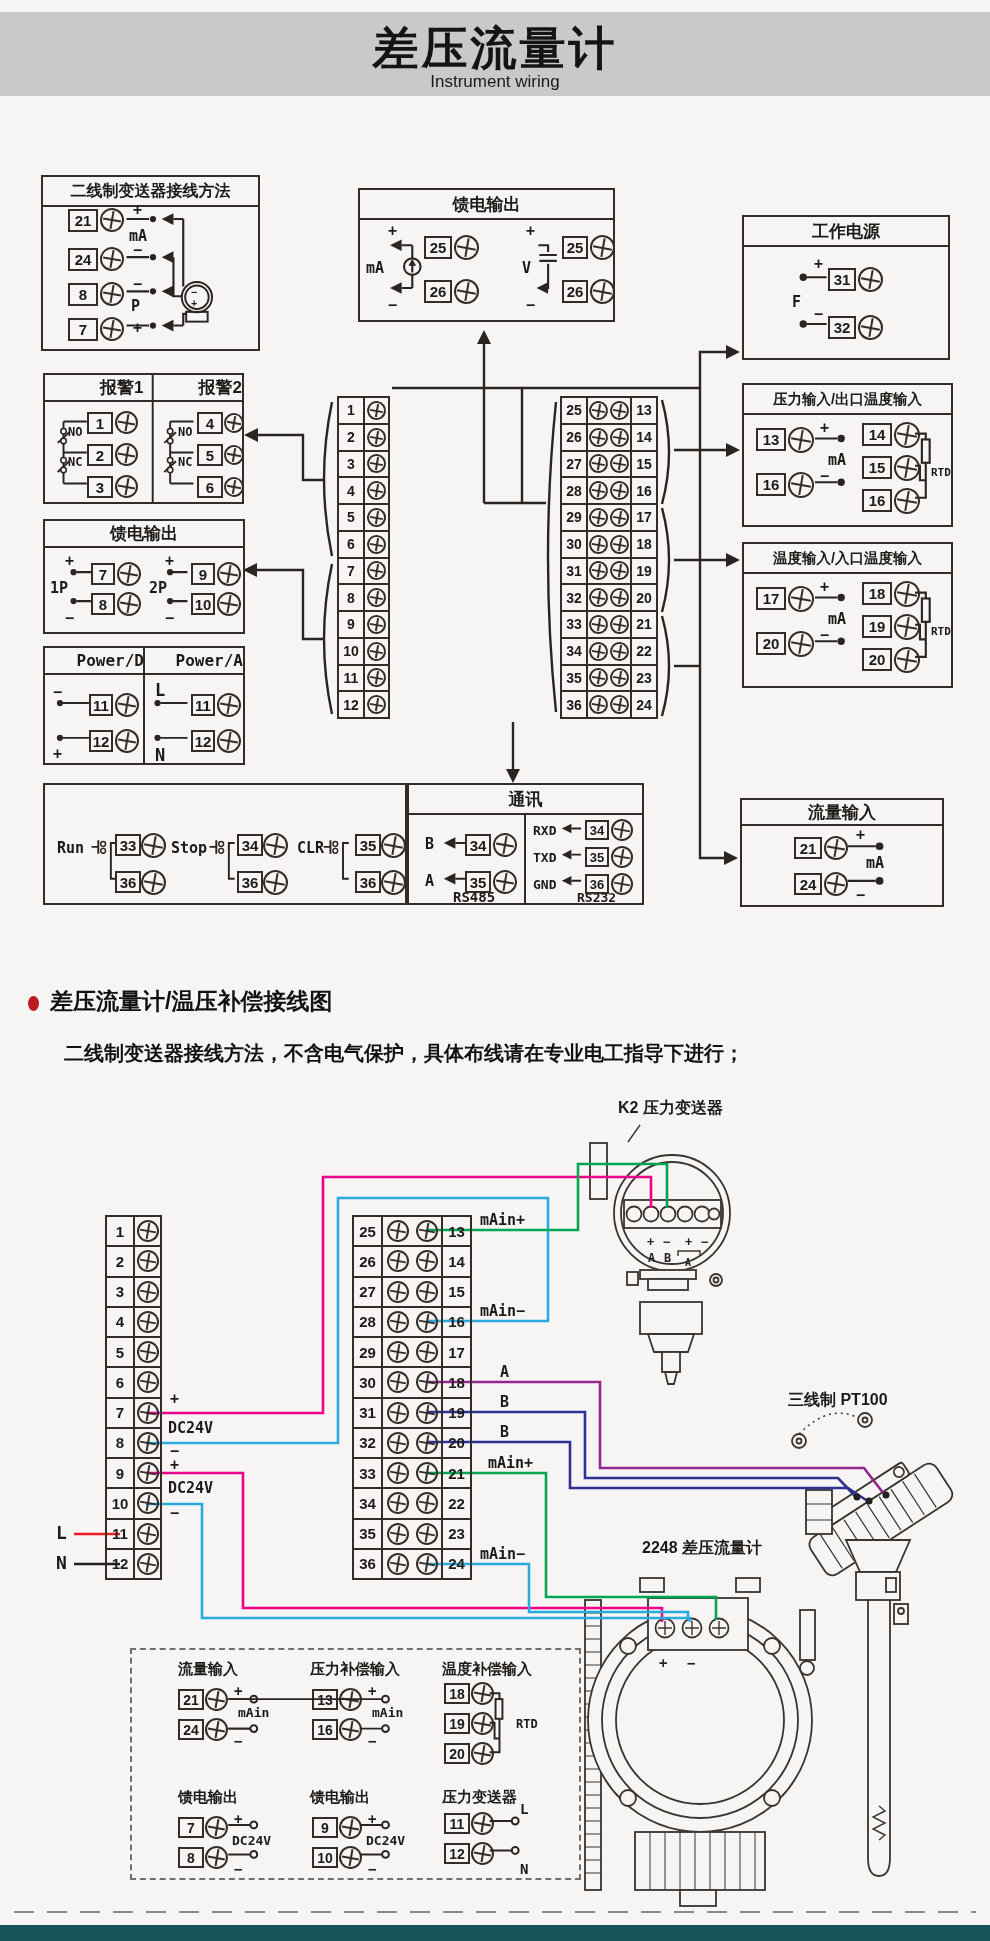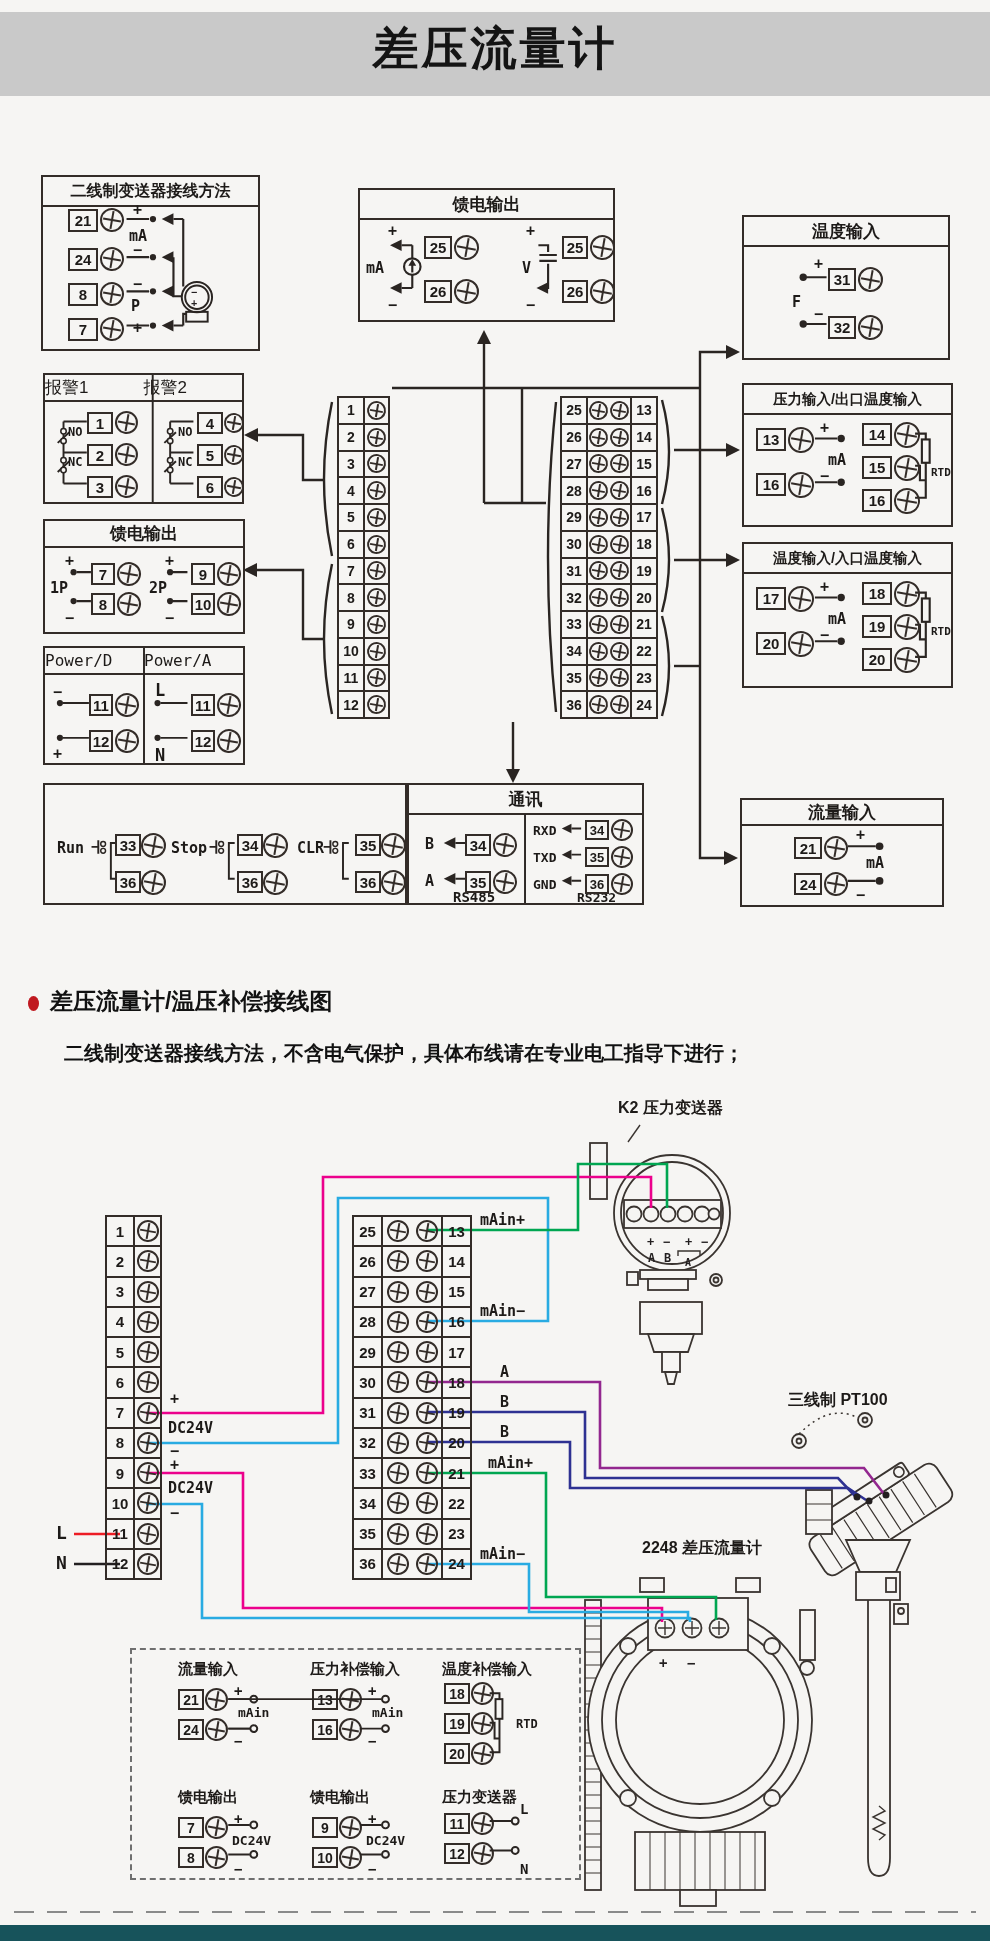--- a/index.html
+++ b/index.html
@@ -8,21 +8,21 @@
   .abs{position:absolute;}
   
   #hdr-band{position:absolute;left:0;top:12px;width:990px;height:84px;background:#c9c9c9;}
   #hdr-title{position:absolute;left:0;top:18px;width:990px;text-align:center;font-size:46px;font-weight:bold;letter-spacing:3px;color:#141414;}
   #hdr-sub{position:absolute;left:0;top:72px;width:990px;text-align:center;font-size:17px;color:#1a1a1a;}
   
   .box{position:absolute;border:2.5px solid #332c28;box-sizing:border-box;}
   .bt{position:relative;border-bottom:2.5px solid #332c28;display:flex;align-items:center;justify-content:center;
       font-weight:bold;font-size:17px;box-sizing:border-box;}
   .bt2{display:flex;width:100%;height:100%;align-items:center;}
-  .bt2 span{flex:1;text-align:left;font-weight:normal;}
+  .bt2 span{flex:1;text-align:right;font-weight:bold;}
   .deco{position:absolute;left:0;top:0;width:100%;height:100%;pointer-events:none;}
   .tn{position:absolute;border:2px solid #332c28;box-sizing:border-box;display:flex;align-items:center;justify-content:center;
       font:bold 15px "Liberation Sans",sans-serif;}
   .sc{position:absolute;width:var(--d);height:var(--d);border:2px solid #332c28;border-radius:50%;box-sizing:border-box;transform:rotate(10deg);}
   .sc::before{content:"";position:absolute;left:50%;top:4%;bottom:4%;width:2px;margin-left:-1px;background:#332c28;}
   .sc::after{content:"";position:absolute;top:50%;left:4%;right:4%;height:2px;margin-top:-1px;background:#332c28;}
   .sg{position:absolute;font:bold 15px "DejaVu Sans Mono",monospace;line-height:1;}
   .sgs{position:absolute;font:bold 12px "DejaVu Sans Mono",monospace;line-height:1;}
   .lblM{position:absolute;font:bold 15px "DejaVu Sans Mono",monospace;line-height:1;}
   
@@ -187,20 +187,21 @@
       <circle cx="857" cy="1497" r="3.5"></circle>
         <circle cx="869" cy="1501" r="3.5"></circle>
         <circle cx="886" cy="1495" r="3.5"></circle>
     </g>
 
     <path d="M14,1912H976" stroke="#8a8a8a" stroke-width="2.2" stroke-dasharray="20 13" fill="none"></path>
   </svg>
 
   <div id="hdr-band"></div>
   <div id="hdr-title">差压流量计</div>
+  <div id="hdr-sub">Instrument wiring</div>
 
   <div class="box" style="left:41px;top:175px;width:219px;height:176px">
     <div class="bt" style="height:30px;font-size:16px">二线制变送器接线方法</div>
     <svg class="deco" viewBox="0 0 219 176">
       <g stroke="#2a2522" stroke-width="2.2" fill="none">
         <path d="M85,43H108M85,82H108M85,117H108M85,152H108"></path>
         <path d="M133,43H143M143,43V112"></path>
         <path d="M133,82V122H141M133,117H133"></path>
         <path d="M133,152H143M143,152V140H146"></path>
       </g>
@@ -439,21 +440,21 @@
     <div class="tn" style="left:64px;top:90px;width:28px;height:23px">26</div>
     <div class="sc" style="left:94px;top:45px;--d:25px"></div>
     <div class="sc" style="left:94px;top:89px;--d:25px"></div>
     <div class="tn" style="left:202px;top:46px;width:26px;height:23px">25</div>
     <div class="tn" style="left:202px;top:90px;width:26px;height:23px">26</div>
     <div class="sc" style="left:230px;top:45px;--d:25px"></div>
     <div class="sc" style="left:230px;top:89px;--d:25px"></div>
   </div>
 
   <div class="box" style="left:742px;top:215px;width:208px;height:145px">
-    <div class="bt" style="height:30px">温度输入</div>
+    <div class="bt" style="height:30px">工作电源</div>
     <svg class="deco" viewBox="0 0 208 145">
       <g stroke="#2a2522" stroke-width="2.2" fill="none">
           <path d="M63,62H84M63,110H84"></path>
         </g>
       <g fill="#2a2522">
           <circle cx="60" cy="62" r="3.8"></circle>
           <circle cx="60" cy="110" r="3.8"></circle>
         </g>
     </svg>
     <span class="sg" style="left:70px;top:40px">+</span>

